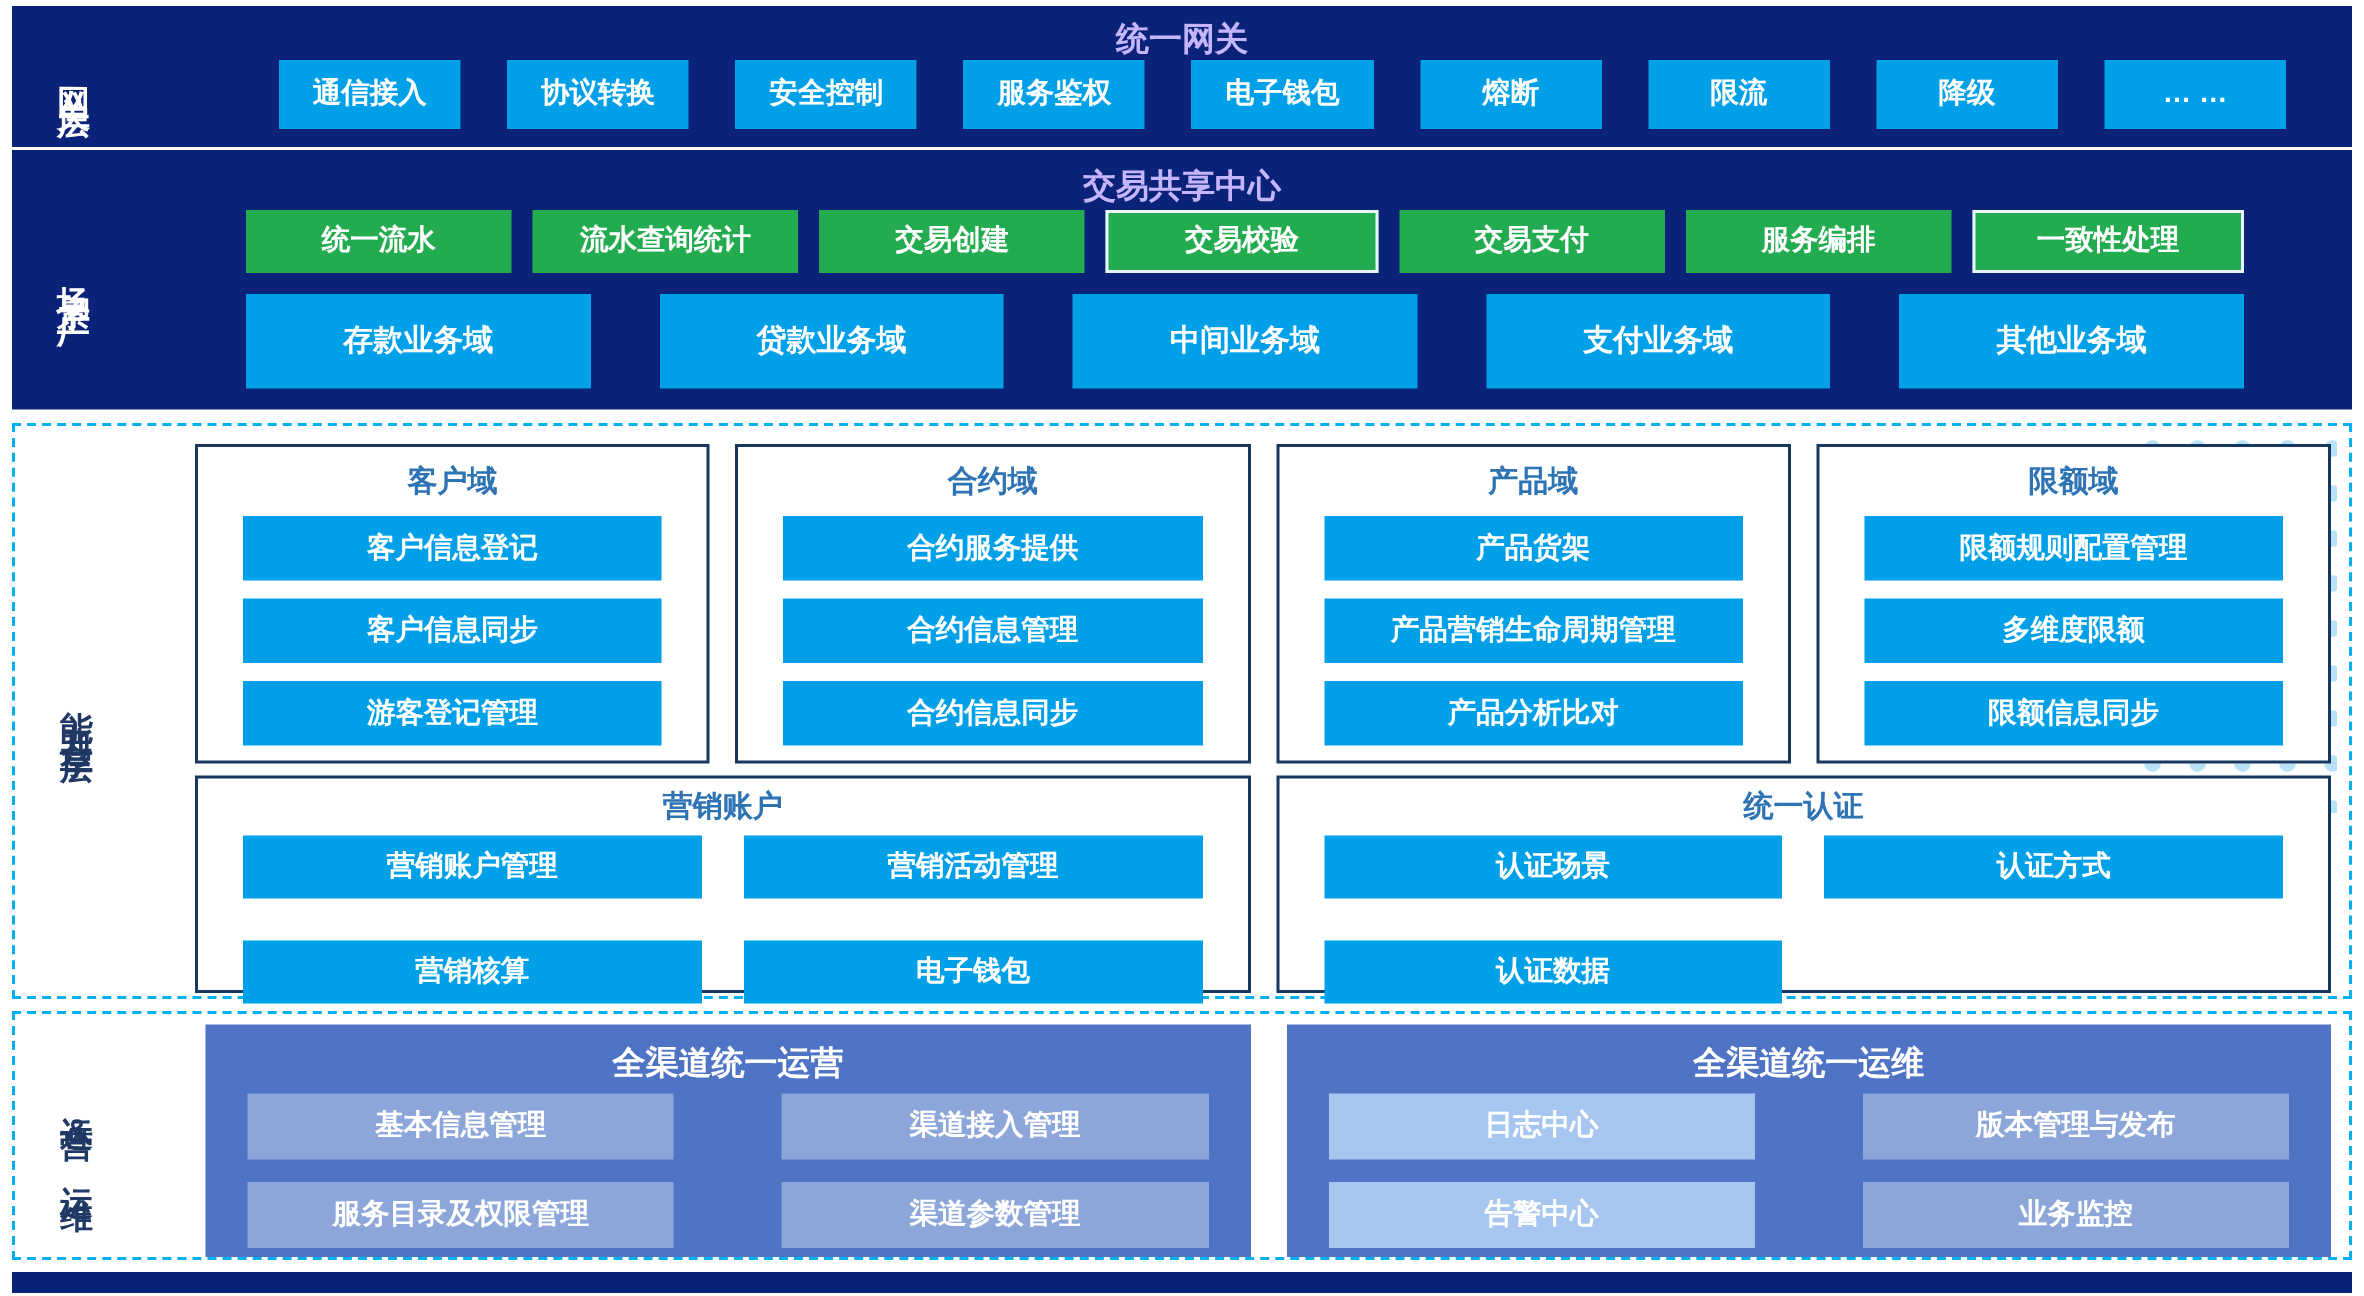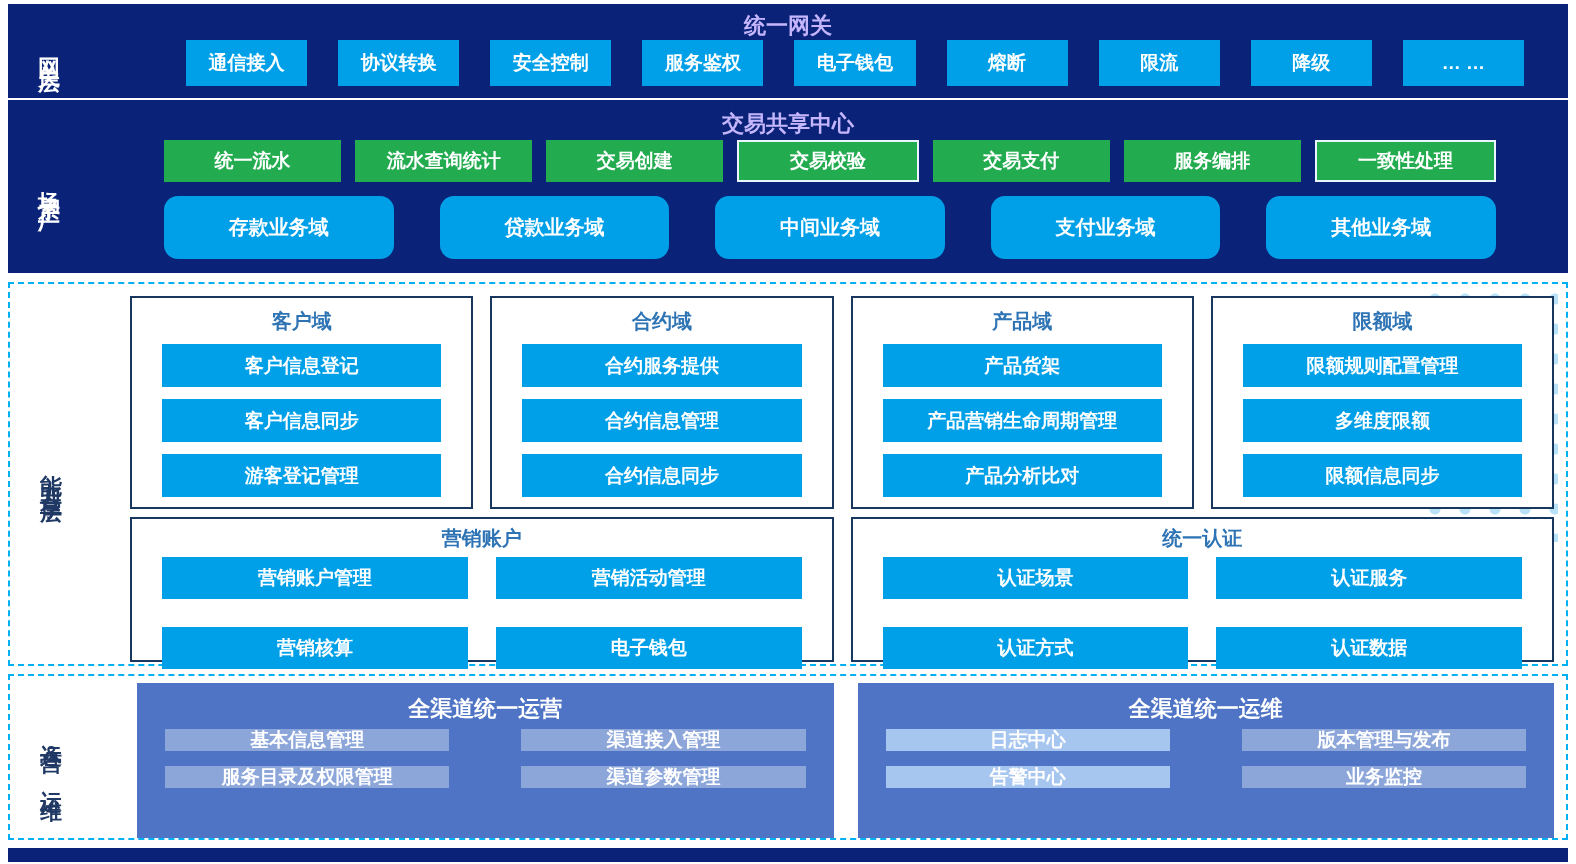--- a/index.html
+++ b/index.html
@@ -37,21 +37,21 @@
   .cyan  { background:#00a0e9; }
   .green { background:#22ab4f; }
   .green.outlined { border:2px solid #eaf6ff; }
 
   .gateway-row { position:absolute; top:36px; left:160px; right:44px; height:46px; display:flex; gap:13px; }
   .gateway-row .btn { flex:1;margin-left:18px; }
 
   .green-row  { position:absolute; top:40px; left:156px; right:72px; height:42px; display:flex; gap:14px; }
   .green-row .btn { flex:1; }
   .domain-row { position:absolute; top:96px; left:156px; right:72px; height:63px; display:flex; gap:46px; }
-  .domain-row .btn { flex:1; font-size:20px;border-radius:14px; }
+  .domain-row .btn { flex:1; font-size:20px; }
 
   .cap-top {
     position:absolute; top:12px; left:120px; right:12px;
     display:grid; grid-template-columns:repeat(4,1fr); gap:17px;
   }
   .group-box { background:#ffffff; border:2px solid #17375e; display:flex; flex-direction:column; }
   .cap-top .group-box { height:213px; }
   .group-title { height:46px; line-height:46px; text-align:center; color:#2e74b5; font-size:20px; font-weight:bold; }
   .group-items { display:flex; flex-direction:column; gap:12px; padding:0 30px 13px; }
   .group-items .btn { height:43px; }
@@ -62,21 +62,21 @@
   }
   .cap-bottom .group-box { height:145px; }
   .cap-bottom .group-title { height:38px; line-height:38px; }
   .group-grid { display:grid; grid-template-columns:1fr 1fr; column-gap:68px; row-gap:11px; padding:0 30px 10px;gap:28px; }
   .group-grid .btn { height:42px; }
 
   .ops-row { position:absolute; top:7px; left:127px; right:12px; display:grid; grid-template-columns:1fr 1fr; gap:24px; }
   .panel { height:155px; background:#4f74c5; padding:8px 28px 0; display:flex; flex-direction:column; }
   .panel-title { height:36px; line-height:36px; text-align:center; color:#ffffff; font-size:22px; font-weight:bold; }
   .panel-grid { display:grid; grid-template-columns:1fr 1fr; column-gap:72px; row-gap:15px; margin-top:2px; }
-  .ops-btn { height:22px; background:#8ca6da; }
+  .ops-btn { height:44px; background:#8ca6da; }
   .ops-btn.light { background:#a7c6ef; }
 
   .dots {
     position:absolute; right:8px; top:6px; width:132px; height:252px; pointer-events:none;
     background-image:
       radial-gradient(circle at 9px 9px, rgba(0,150,230,0.28) 5px, transparent 6px),
       radial-gradient(circle at 23px 24px, rgba(0,150,230,0.13) 3px, transparent 4px);
     background-size:30px 30px, 30px 30px;
   }
 </style>
@@ -168,21 +168,20 @@
           <div class="btn cyan">营销账户管理</div>
           <div class="btn cyan">营销活动管理</div>
           <div class="btn cyan">营销核算</div>
           <div class="btn cyan">电子钱包</div>
         </div>
       </div>
       <div class="group-box">
         <div class="group-title">统一认证</div>
         <div class="group-grid">
           <div class="btn cyan">认证场景</div>
-          <div class="btn cyan">认证服务</div>
           <div class="btn cyan">认证方式</div>
           <div class="btn cyan">认证数据</div>
         </div>
       </div>
     </div>
   </section>
 
   <section class="band band-ops">
     <div class="side-label dark">运营&amp;运维</div>
     <div class="ops-row">

